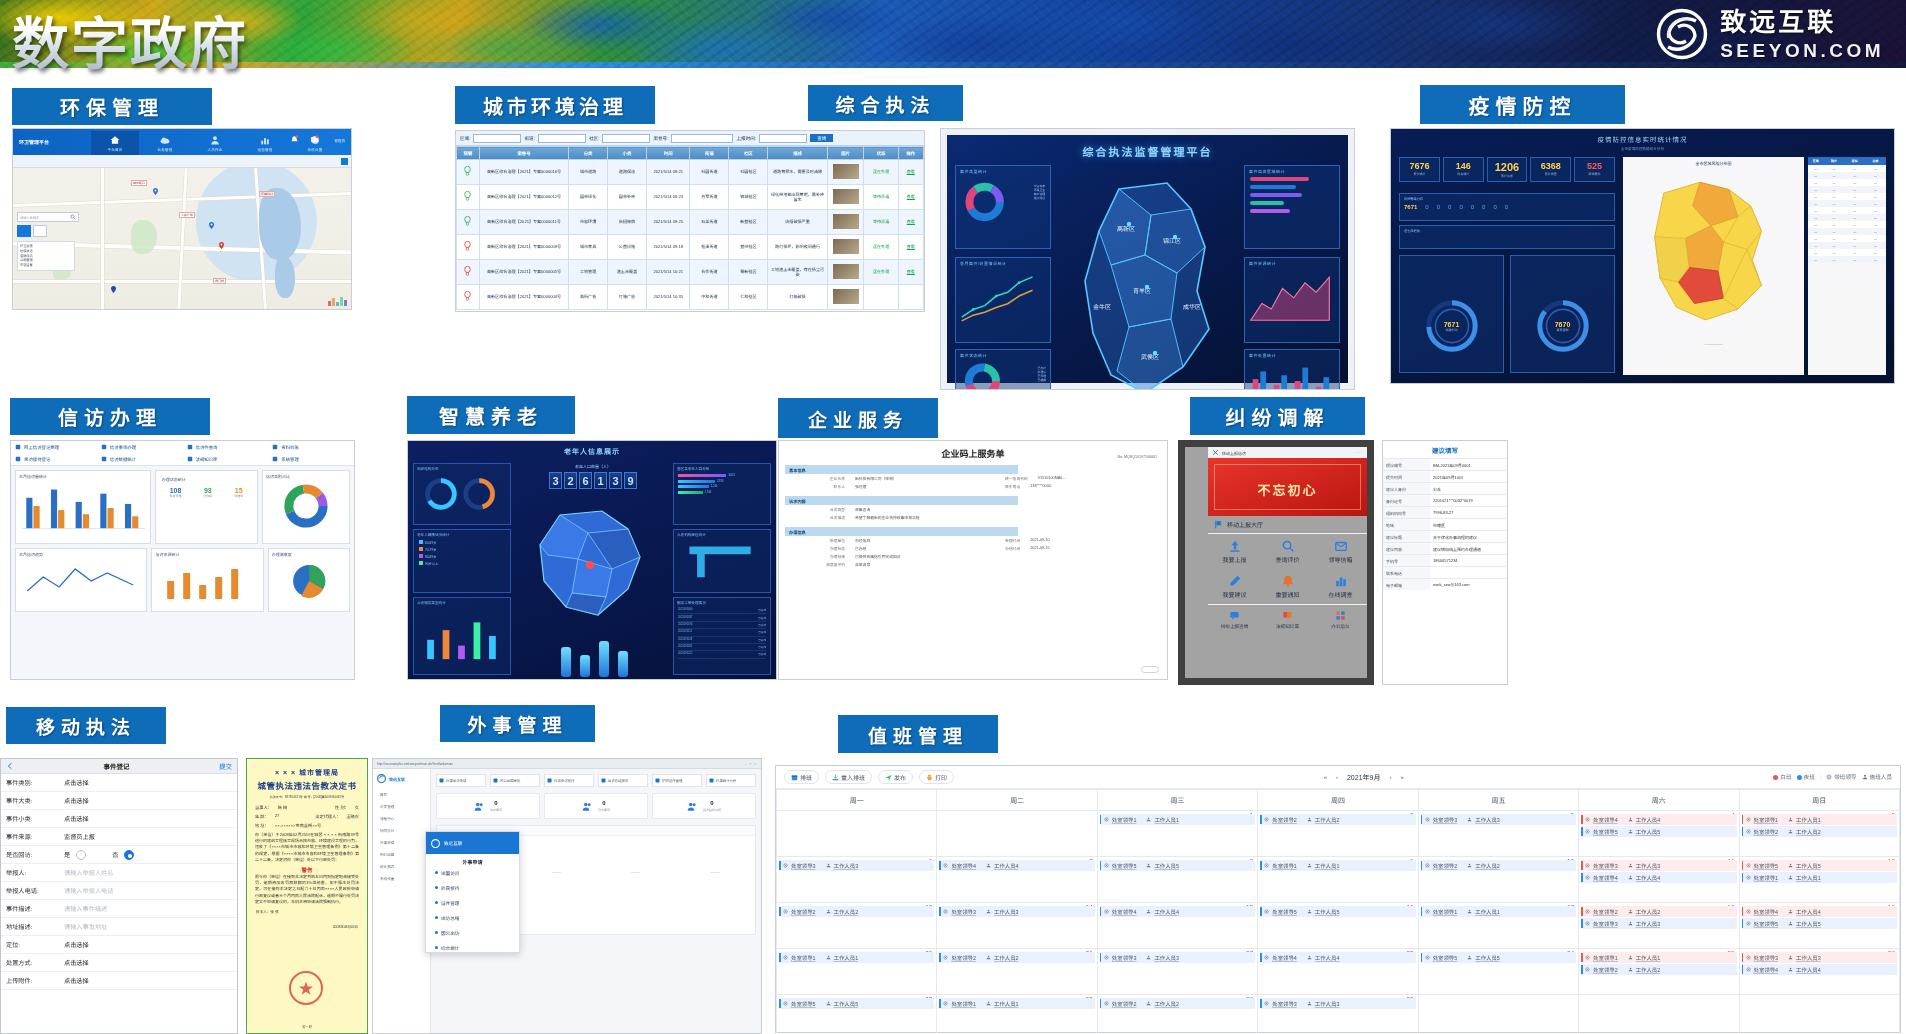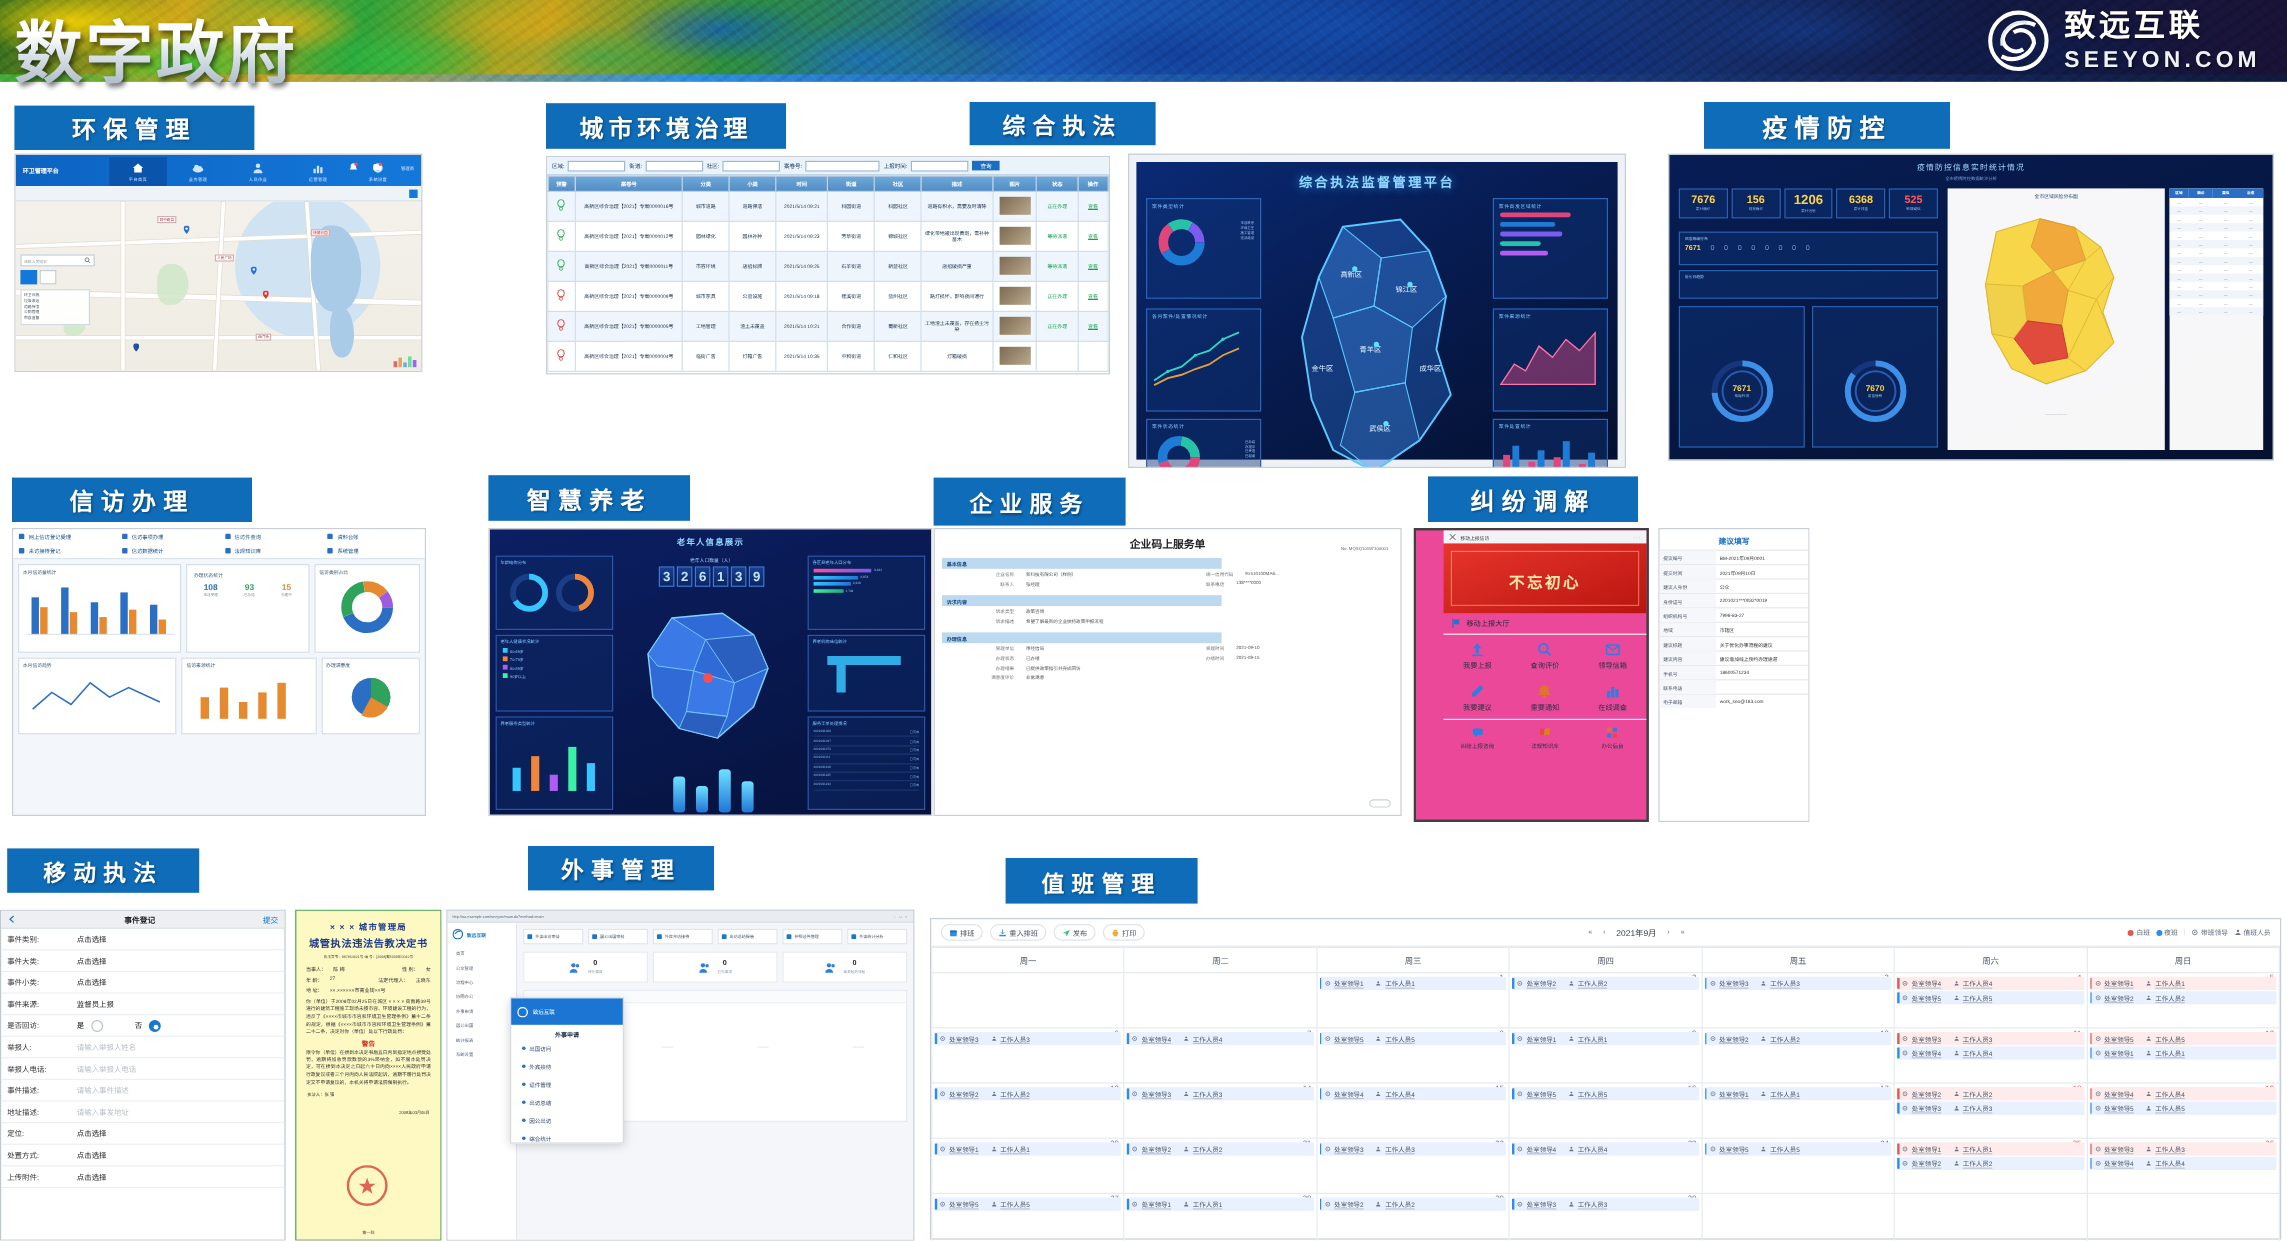--- a/index.html
+++ b/index.html
@@ -141,21 +141,21 @@
   #p6-bignum span { background:linear-gradient(180deg,#1a3f8f,#0d2462); border:1px solid #3f7ad0;
     color:#bfe6ff; font-size:11px; font-weight:bold; width:13px; height:17px; display:flex; align-items:center; justify-content:center; }
 
   
   .p7-h { text-align:center; font-size:9px; font-weight:bold; color:#222; padding:6px 0 3px; }
   .p7-secbar { background:#bcd9f0; color:#14457c; font-size:4.2px; padding:1.5px 4px; font-weight:bold; }
   .p7-row { display:flex; font-size:3.8px; color:#555; padding:1.5px 6px; gap:10px; }
   .p7-lbl { color:#777; }
 
   
-  #p8-app { border:2px solid #404040; background:#ec4899;padding-left:23px; }
+  #p8-app { border:7px solid #404040; background:#a3a3a3;padding-left:23px; }
   #p8-appbar { height:11px; background:#f1f3f6; display:flex; align-items:center; justify-content:space-between; padding:0 4px; font-size:4px; color:#444; }
   #p8-banner { height:58px; background:linear-gradient(160deg,#e8352c,#b9150f); position:relative; overflow:hidden; }
   #p8-banner .w { position:absolute; inset:6px; border:1px solid rgba(255,220,160,.45); }
   #p8-bt { position:absolute; width:100%; text-align:center; top:22px; color:#ffe9a8; font-size:13px; font-weight:bold; letter-spacing:2px; font-family:"DejaVu Serif","Liberation Serif",serif; }
   .p8-entry { display:flex; align-items:center; gap:4px; padding:4px 6px; font-size:6px; color:#1e2a3a; border-bottom:1px solid #eef0f3; }
   .p8-grid { display:grid; grid-template-columns:1fr 1fr 1fr; }
   .p8-cell { display:flex; flex-direction:column; align-items:center; gap:2px; padding:5px 0; font-size:6px; color:#2a3547; }
   .p8-ico { width:14px; height:14px; }
   #p8-form { border:1px solid #c9ced6; background:#fff; }
   #p8-form h4 { margin:0; text-align:center; color:#1a6fc4; font-size:6.5px; padding:4px 0 3px; font-weight:bold; }
@@ -651,21 +651,21 @@
   <div id="p4" style="position:absolute;inset:0;">
     <div style="text-align:center;color:#9fd8ff;font-size:6.5px;padding-top:5px;letter-spacing:1px;">疫情防控信息实时统计情况</div>
     <div style="text-align:center;color:#6f9fd8;font-size:3.6px;padding-top:2px;">全市疫情防控数据统计分析</div>
 
     <div style="position:absolute;left:8px;top:28px;width:216px;display:flex;gap:3px;">
       <div class="p4-box" style="flex:1;text-align:center;padding:3px 0;">
         <div class="p4-num" style="font-size:9px;">7676</div>
         <div style="font-size:3px;color:#8fb6e6;margin-top:1px;">累计确诊</div>
         </div>
       <div class="p4-box" style="flex:1;text-align:center;padding:3px 0;">
-        <div class="p4-num" style="font-size:9px;">156</div>
+        <div class="p4-num" style="font-size:9px;">146</div>
         <div style="font-size:3px;color:#8fb6e6;margin-top:1px;">现有确诊</div>
         </div>
       <div class="p4-box" style="flex:1;text-align:center;padding:3px 0;">
         <div class="p4-num" style="font-size:11px;">1206</div>
         <div style="font-size:3px;color:#8fb6e6;margin-top:1px;">累计治愈</div>
         </div>
       <div class="p4-box" style="flex:1;text-align:center;padding:3px 0;">
         <div class="p4-num" style="font-size:9px;">6368</div>
         <div style="font-size:3px;color:#8fb6e6;margin-top:1px;">累计排查</div>
         </div>

